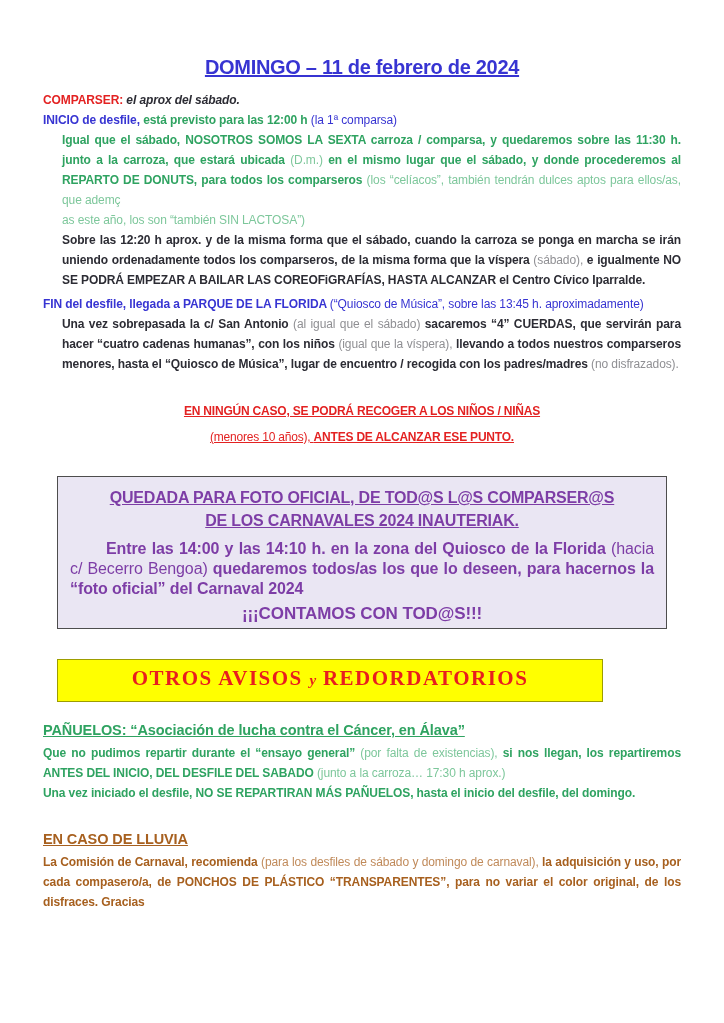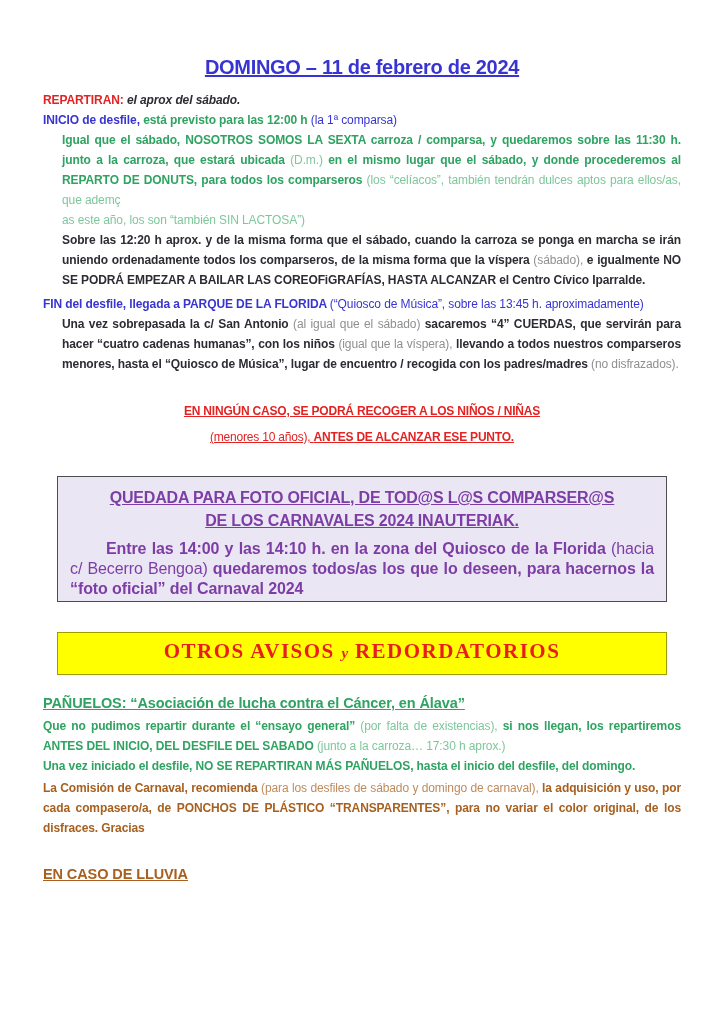--- a/index.html
+++ b/index.html
@@ -35,45 +35,46 @@
   .brown-l{color:#c08a5a;}
   .warning{font-size:12px;line-height:26px;margin-top:24px;letter-spacing:-0.2px;}
   .purple-box{
     margin-top:26px;margin-left:14px;width:610px;box-sizing:border-box;
     border:1px solid #4d4d4d;background:#eae6f3;padding:9px 12px 2px 12px;
   }
   .photo-title{font-size:16px;line-height:23px;letter-spacing:-0.2px;}
   .photo-body{font-size:16px;line-height:20px;margin-top:7px;text-indent:36px;}
   .photo-cta{font-size:17px;line-height:25px;margin-top:2px;}
   .yellow-box{
-    margin-top:30px;margin-left:14px;width:610px;box-sizing:border-box;
+    margin-top:30px;margin-left:14px;width:546px;box-sizing:border-box;
     border:1px solid #9d9d00;background:#ffff00;padding:8px 0 10px 0;
     font-family:"Liberation Serif",serif;
   }
   .banner-red{color:#e81e1e;font-weight:bold;font-size:21px;letter-spacing:1.5px;}
   .banner-y{font-size:15px;font-style:italic;letter-spacing:0;}
   .section-heading{font-size:14.5px;line-height:21px;}
 </style>
 </head>
 <body>
 
 <div class="page">
   <div>
       <div class="block title"><span class="blue b u">DOMINGO – 11 de febrero de 2024</span></div>
-      <div class="block "><span class="red b">REPARTIRAN: </span><span class="dark b i">el aprox del sábado.</span></div>
+      <div class="block "><span class="red b">COMPARSER: </span><span class="dark b i">el aprox del sábado.</span></div>
       <div class="block "><span class="blue b">INICIO de desfile, </span><span class="green b">está previsto para las 12:00 h </span><span class="blue">(la 1ª comparsa)</span></div>
       <div class="block ind justify"><span class="green b">Igual que el sábado, NOSOTROS SOMOS LA SEXTA  carroza / comparsa, y quedaremos sobre las 11:30 h. junto a la carroza, que estará ubicada </span><span class="green-l">(D.m.) </span><span class="green b">en el mismo lugar que el sábado, y donde procederemos al </span><span class="green b">REPARTO DE DONUTS, para todos los comparseros </span><span class="green-l">(los “celíacos”, también tendrán dulces aptos para ellos/as, que ademç</span><br><span class="green-l">as este año, los son “también SIN LACTOSA”)</span></div>
       <div class="block ind justify"><span class="dark b">Sobre las 12:20 h aprox. </span><span class="dark b">y de la misma forma que el sábado, cuando la carroza se ponga en marcha se irán uniendo ordenadamente todos los comparseros, de la misma forma que la víspera </span><span class="gray">(sábado), </span><span class="dark b">e igualmente NO SE PODRÁ EMPEZAR A BAILAR LAS COREOFiGRAFÍAS, HASTA ALCANZAR el Centro Cívico Iparralde.</span></div>
       <div class="block mt4"><span class="blue b">FIN del desfile, llegada a PARQUE DE LA FLORIDA </span><span class="blue">(“Quiosco de Música”, sobre las  13:45 h. aproximadamente)</span></div>
       <div class="block ind justify"><span class="dark b">Una vez sobrepasada la c/ San Antonio </span><span class="gray">(al igual que el sábado) </span><span class="dark b">sacaremos “4” CUERDAS, que servirán para hacer “cuatro cadenas humanas”, con los niños </span><span class="gray">(igual que la víspera), </span><span class="dark b">llevando a todos nuestros comparseros menores, hasta el “Quiosco de Música”, lugar de encuentro / recogida con los padres/madres </span><span class="gray">(no disfrazados).</span></div>
       <div class="block warning center"><span class="red b u">EN NINGÚN CASO, SE PODRÁ RECOGER A LOS NIÑOS / NIÑAS </span><br><span class="red u">(menores 10 años), </span><span class="red b u">ANTES DE ALCANZAR ESE PUNTO.</span></div>
       <div class="block purple-box">
         <div class="block center photo-title"><span class="purple b u">QUEDADA PARA FOTO OFICIAL, DE TOD@S L@S COMPARSER@S</span></div>
         <div class="block center photo-title"><span class="purple b u">DE LOS  CARNAVALES 2024 INAUTERIAK.</span></div>
         <div class="block justify photo-body"><span class="purple b">Entre las 14:00 y las 14:10 h. en la zona del Quiosco de la Florida </span><span class="purple">(hacia c/ Becerro Bengoa) </span><span class="purple b">quedaremos todos/as los que lo deseen, para hacernos la “foto oficial” del Carnaval 2024</span></div>
+        <div class="block center photo-cta"><span class="purple b">¡¡¡CONTAMOS CON TOD@S!!!</span></div>
       </div>
       <div class="block yellow-box center"><span class="banner-red">OTROS AVISOS </span><span class="banner-red banner-y">y</span><span class="banner-red"> REDORDATORIOS</span></div>
       <div class="block section-heading mt18"><span class="green b u">PAÑUELOS: “Asociación de lucha contra el Cáncer, en Álava”</span></div>
       <div class="block justify mt2"><span class="green b">Que no pudimos repartir durante el “ensayo general” </span><span class="green-l">(por falta de existencias), </span><span class="green b">si nos llegan, los repartiremos ANTES DEL INICIO, DEL DESFILE DEL SABADO </span><span class="green-l">(junto a la carroza… 17:30 h aprox.)</span><br><span class="green b">Una vez iniciado el desfile, NO SE REPARTIRAN MÁS PAÑUELOS, hasta el inicio del desfile, del domingo.</span></div>
+      <div class="block section-heading mt26"><span class="brown b u">EN CASO DE LLUVIA</span></div>
       <div class="block justify mt2"><span class="brown b">La Comisión de Carnaval, recomienda </span><span class="brown-l">(para los desfiles de sábado y domingo de carnaval), </span><span class="brown b">la adquisición y uso, por cada compasero/a, de PONCHOS DE PLÁSTICO “TRANSPARENTES”, para no variar el color original, de los disfraces. Gracias</span></div>
-      <div class="block section-heading mt26"><span class="brown b u">EN CASO DE LLUVIA</span></div>
     </div>
 </div>
 
 </body></html>

